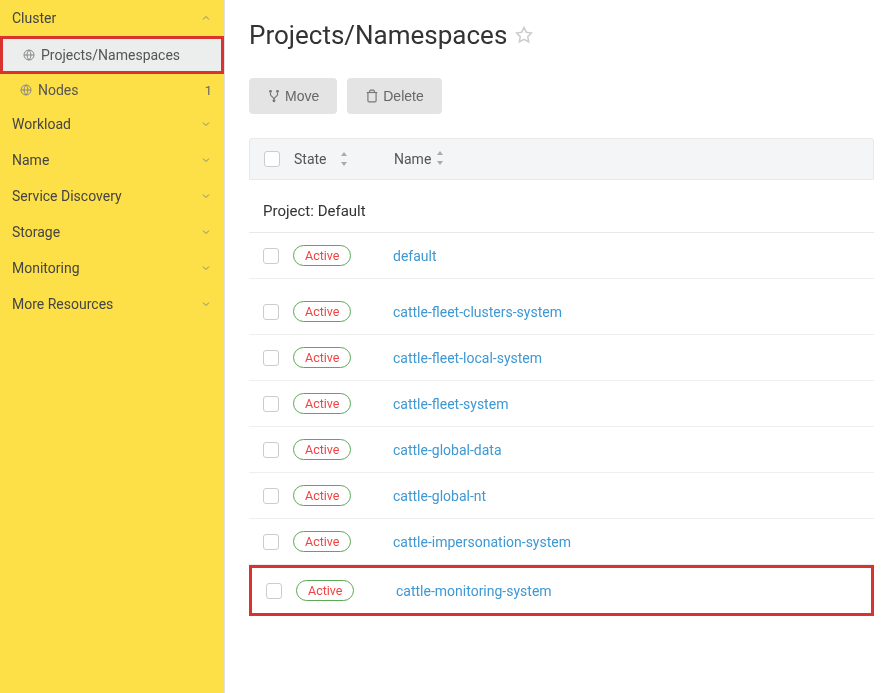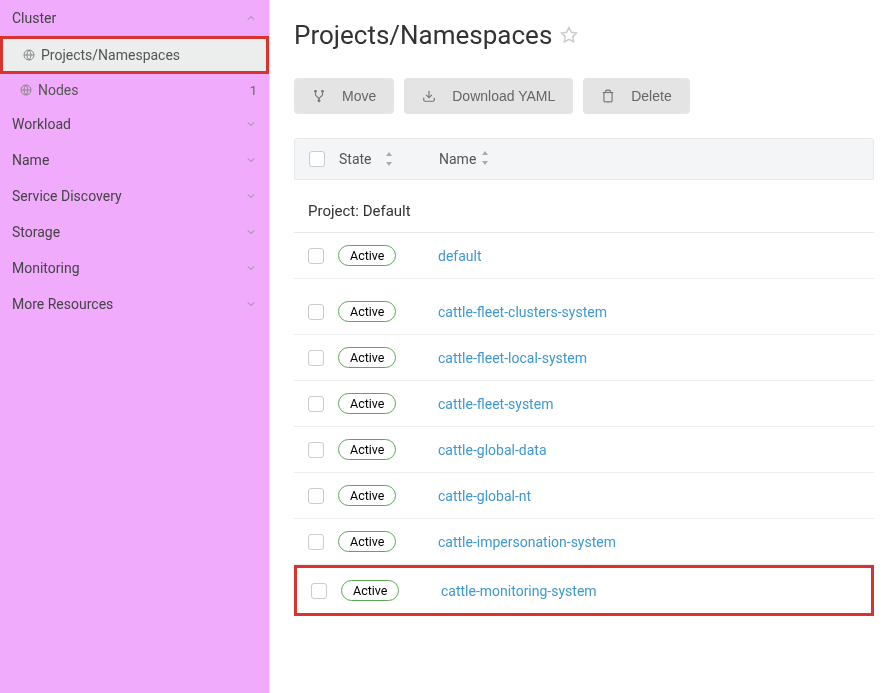--- a/index.html
+++ b/index.html
@@ -10,23 +10,23 @@
     body {
       font-family: -apple-system, BlinkMacSystemFont, "Segoe UI", Roboto, "Helvetica Neue", Arial, sans-serif;
       font-size: 14px;
       color: #333;
       display: flex;
       width: 894px;
       height: 693px;
       background: #fff;
     }
     .sidebar {
-      width: 270px;
+      width: 225px;
       border-right: 1px solid #e0e0e0;
-      background: #f0abfc;
+      background: #fde047;
       flex-shrink: 0;
     }
     .nav-section {
       display: flex;
       align-items: center;
       justify-content: space-between;
       padding: 10px 12px;
       cursor: pointer;
       color: #444;
       font-size: 14px;
@@ -84,21 +84,21 @@
       cursor: pointer;
     }
     .action-bar {
       display: flex;
       gap: 10px;
       margin-bottom: 24px;
     }
     .btn {
       display: flex;
       align-items: center;
-      gap: 16px;
+      gap: 4px;
       padding: 10px 18px;
       background: #e4e4e4;
       border: none;
       border-radius: 4px;
       color: #666;
       font-size: 14px;
       cursor: pointer;
     }
     .btn svg {
       color: #777;
@@ -157,21 +157,21 @@
     }
     .row-highlight {
       border: 3px solid #d9322f;
       border-bottom: 3px solid #d9322f;
     }
     .status-badge {
       display: inline-block;
       padding: 2px 11px;
       border: 1px solid #5aa954;
       border-radius: 12px;
-      color: #000000;
+      color: #ef4444;
       font-size: 12.5px;
       background: #fff;
     }
     .row .col-state {
       width: 100px;
     }
     .namespace-link {
       color: #3d98d3;
       cursor: pointer;
       font-size: 14px;
@@ -294,30 +294,20 @@
             <circle cx="18" cy="4" r="2.5"></circle>
             <circle cx="12" cy="20" r="2.5"></circle>
             <path d="M6 6v4c0 3 6 3 6 8M18 6v4c0 3-6 3-6 8" stroke="currentColor" stroke-width="2" fill="none"></path>
           </svg>
       </span>
       <span>Move</span>
     </button>
     <button class="btn">
       <span>
         <svg width="14" height="14" viewBox="0 0 24 24" fill="none" stroke="currentColor" stroke-width="2">
-            <path d="M21 15v4a2 2 0 0 1-2 2H5a2 2 0 0 1-2-2v-4"></path>
-            <polyline points="7 10 12 15 17 10"></polyline>
-            <line x1="12" y1="15" x2="12" y2="3"></line>
-          </svg>
-      </span>
-      <span>Download YAML</span>
-    </button>
-    <button class="btn">
-      <span>
-        <svg width="14" height="14" viewBox="0 0 24 24" fill="none" stroke="currentColor" stroke-width="2">
             <polyline points="3 6 5 6 21 6"></polyline>
             <path d="M19 6v14a2 2 0 0 1-2 2H7a2 2 0 0 1-2-2V6m3 0V4a2 2 0 0 1 2-2h4a2 2 0 0 1 2 2v2"></path>
           </svg>
       </span>
       <span>Delete</span>
     </button>
   </div>
 
   <div class="table-header">
     <div class="checkbox"></div>

